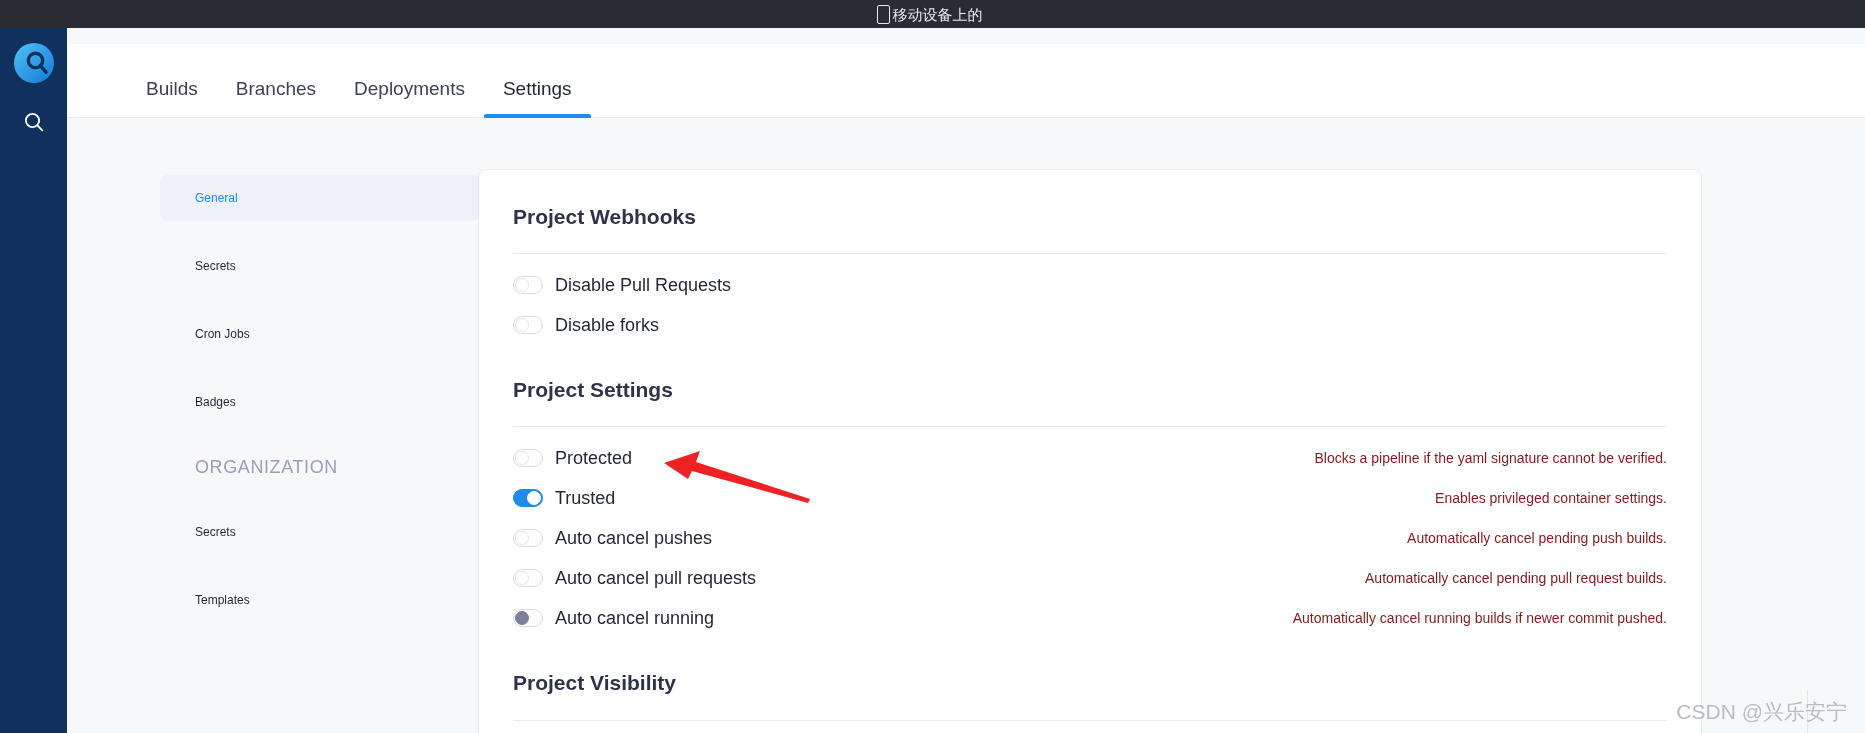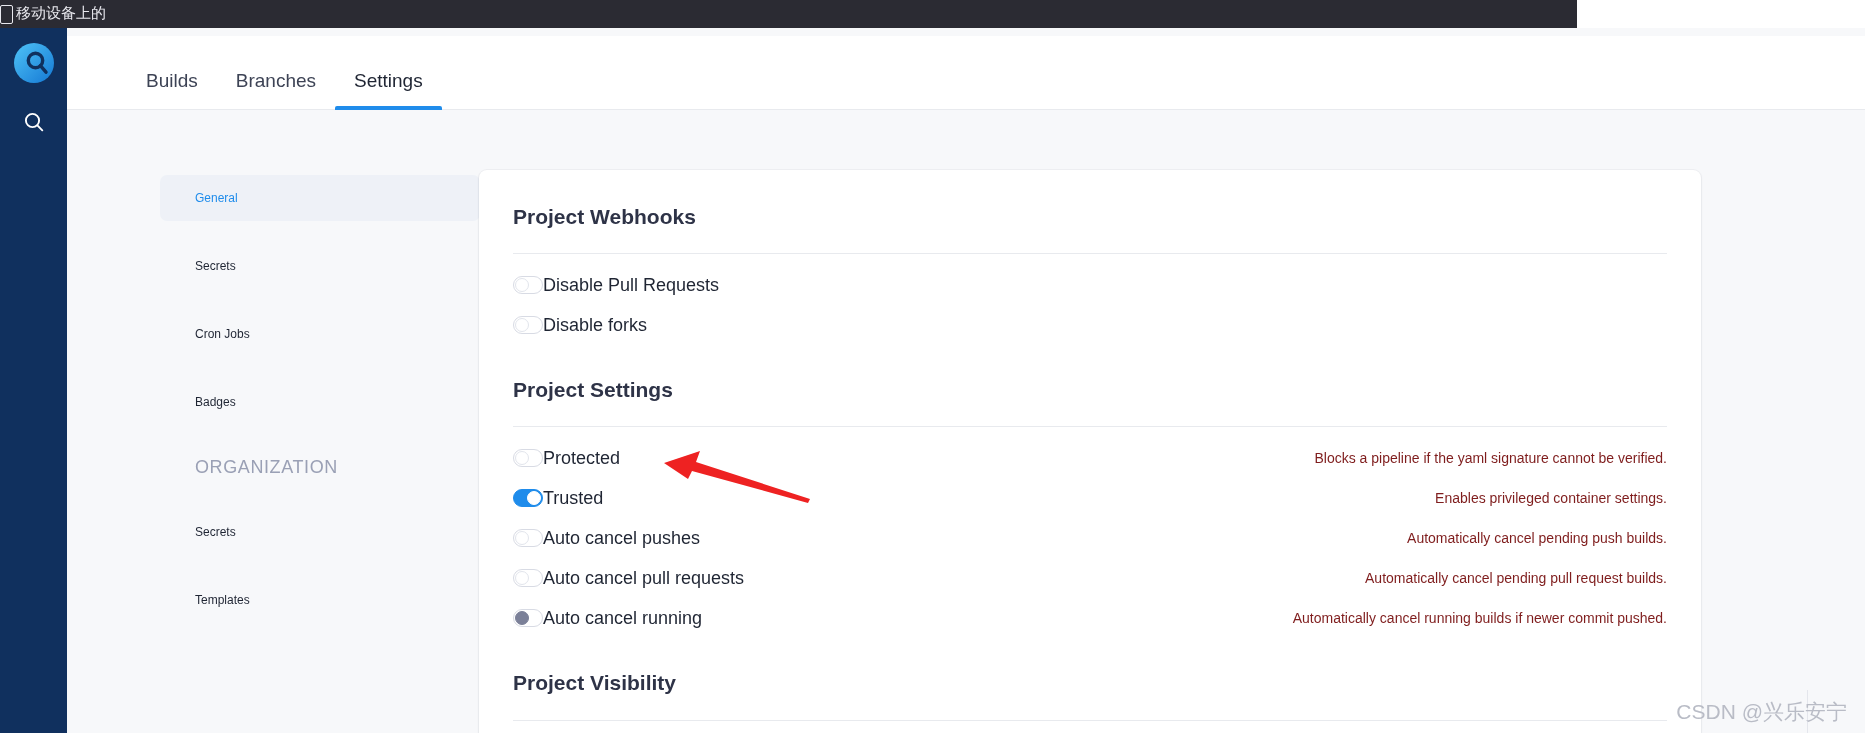--- a/index.html
+++ b/index.html
@@ -12,28 +12,27 @@
     height: 733px;
     overflow: hidden;
     font-family: "Liberation Sans", sans-serif;
     -webkit-font-smoothing: antialiased;
   }
 
   
   .topbar {
     position: absolute;
     left: 0; top: 0;
-    width: 1577px; height: 28px;
+    width: 1865px; height: 28px;
     background: #2b2b33;
     display: flex;
     align-items: center;
-    justify-content: flex-start;
+    justify-content: center;
     padding-right: 6px;
     box-sizing: border-box;
-    font-family: Liberation Mono, monospace;
   }
   .topbar-item {
     display: flex;
     align-items: center;
     gap: 3px;
     color: #e9e9ef;
     font-size: 15px;
     line-height: 1;
     white-space: nowrap;
     overflow: hidden;
@@ -74,21 +73,21 @@
   .main {
     position: absolute;
     left: 67px; top: 28px;
     width: 1798px; height: 705px;
     background: #f7f8fa;
   }
 
   
   .nav {
     position: absolute;
-    left: 0; top: 8px;
+    left: 0; top: 16px;
     width: 1798px; height: 74px;
     background: #ffffff;
     border-bottom: 1px solid #e8eaee;
     display: flex;
     align-items: flex-end;
     padding-left: 60px;
     box-sizing: border-box;
   }
   .nav-tab {
     position: relative;
@@ -173,20 +172,21 @@
   .opt-row {
     display: flex;
     align-items: center;
     height: 29px;
     margin-bottom: 0;
   }
   .opt-row + .opt-row { margin-top: 0; }
   .opt-left {
     display: flex;
     align-items: center;
+    gap: 12px;
     flex: none;
   }
   .opt-label {
     font-size: 18px;
     color: #1f2533;
     line-height: 1;
     white-space: nowrap;
   }
   .opt-desc {
     margin-left: auto;
@@ -285,20 +285,21 @@
       <line x1="15.4" y1="15.4" x2="20.3" y2="20.3" stroke="#ffffff" stroke-width="1.9" stroke-linecap="round"></line>
     </svg>
   </div>
 </div>
 
 <div class="main">
 
   <div class="nav">
     <div class="nav-tab">Builds</div>
     <div class="nav-tab">Branches</div>
+    <div class="nav-tab">Deployments</div>
     <div class="nav-tab active">Settings</div>
   </div>
 
   <div class="settings-menu">
     <div class="menu-item active">General</div>
     <div class="menu-gap"></div>
     <div class="menu-item">Secrets</div>
     <div class="menu-gap"></div>
     <div class="menu-item">Cron Jobs</div>
     <div class="menu-gap"></div>

